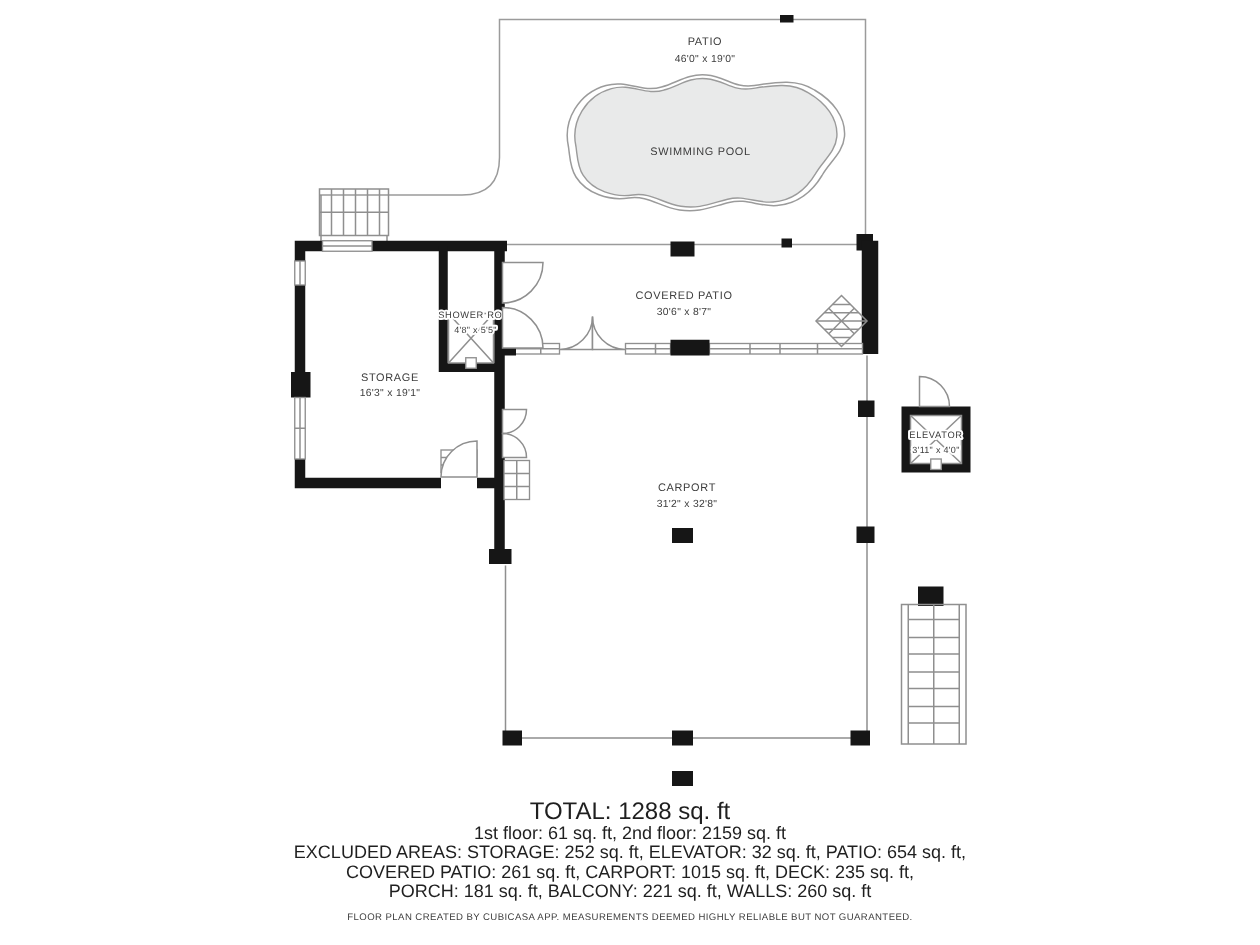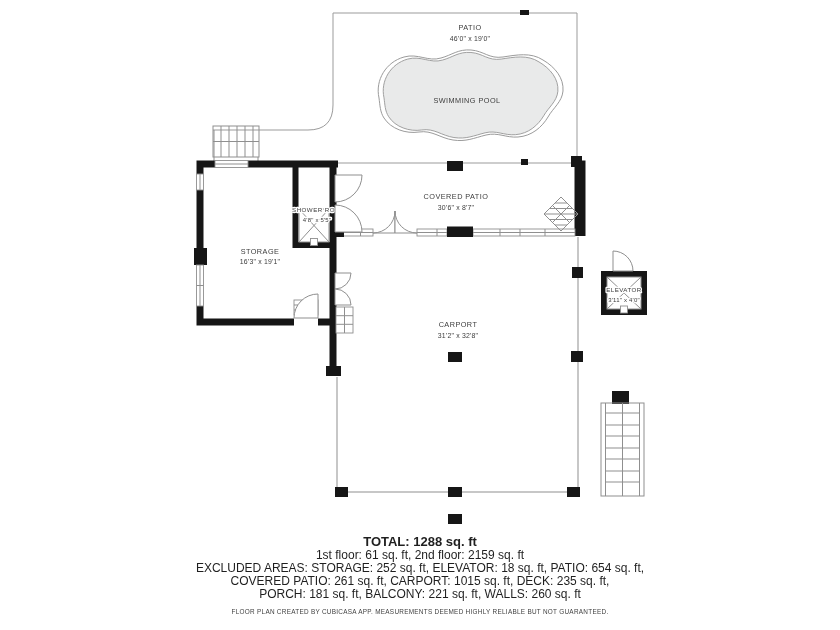--- a/index.html
+++ b/index.html
@@ -15,21 +15,21 @@
   .blk{fill:#161616;stroke:none;}
   .door{stroke:#8f8f8f;stroke-width:1;fill:#fff;}
   
   .rl{font-family:"Liberation Sans",sans-serif;font-size:7.3px;fill:#3c3c3c;text-anchor:middle;letter-spacing:.45px;}
   .rd{font-family:"Liberation Sans",sans-serif;font-size:6.9px;fill:#3c3c3c;text-anchor:middle;letter-spacing:.2px;}
   .sm{font-size:6.2px;}
   .sd{font-size:6px;}
   .halo{paint-order:stroke;stroke:#fff;stroke-width:2.6px;stroke-linejoin:round;}
   
   .summary{position:absolute;left:0;top:535px;width:840px;text-align:center;color:#1f1f1f;}
-  .summary .total{font-size:13px;font-weight:bold;line-height:13.5px;}
+  .summary .total{font-size:16px;font-weight:normal;line-height:13.5px;}
   .summary .line{font-size:12px;line-height:13.2px;}
   .summary .footer{font-size:6.4px;color:#3e3e3e;letter-spacing:.28px;margin-top:7px;}
 </style>
 </head>
 <body>
 
 <div class="stage">
 <svg width="840" height="630" viewBox="0 0 840 630">
   <defs>
     <path id="pool-shape" d="M379 98 C375 80,386 62,404 57 C418 53,428 62,441 58 C452 55,458 49,471 50 C484 51,489 59,503 57 C516 55,531 52,543 60 C555 67,564 78,563 91 C562 102,553 108,548 117 C542 127,532 136,518 137 C506 138,498 132,486 135 C474 138,466 142,453 140 C440 138,432 130,419 132 C406 134,391 129,384 118 C380 112,380 105,379 98 Z"></path>
@@ -167,18 +167,18 @@
     <rect class="t" x="601" y="403" width="43" height="93"></rect>
     <path class="t" d="M605.5 403 V496 M639.5 403 V496 M622.5 403 V496
                        M605.5 413 H639.5 M605.5 425 H639.5 M605.5 436 H639.5 M605.5 448 H639.5
                        M605.5 459 H639.5 M605.5 471 H639.5 M605.5 482 H639.5"></path>
   </g>
 </svg>
 
 <div class="summary">
   <div class="total">TOTAL: 1288 sq. ft</div>
   <div class="line">1st floor: 61 sq. ft, 2nd floor: 2159 sq. ft</div>
-  <div class="line">EXCLUDED AREAS: STORAGE: 252 sq. ft, ELEVATOR: 18 sq. ft, PATIO: 654 sq. ft,</div>
+  <div class="line">EXCLUDED AREAS: STORAGE: 252 sq. ft, ELEVATOR: 32 sq. ft, PATIO: 654 sq. ft,</div>
   <div class="line">COVERED PATIO: 261 sq. ft, CARPORT: 1015 sq. ft, DECK: 235 sq. ft,</div>
   <div class="line">PORCH: 181 sq. ft, BALCONY: 221 sq. ft, WALLS: 260 sq. ft</div>
   <div class="footer">FLOOR PLAN CREATED BY CUBICASA APP. MEASUREMENTS DEEMED HIGHLY RELIABLE BUT NOT GUARANTEED.</div>
 </div>
 </div>
 
 </body></html>

